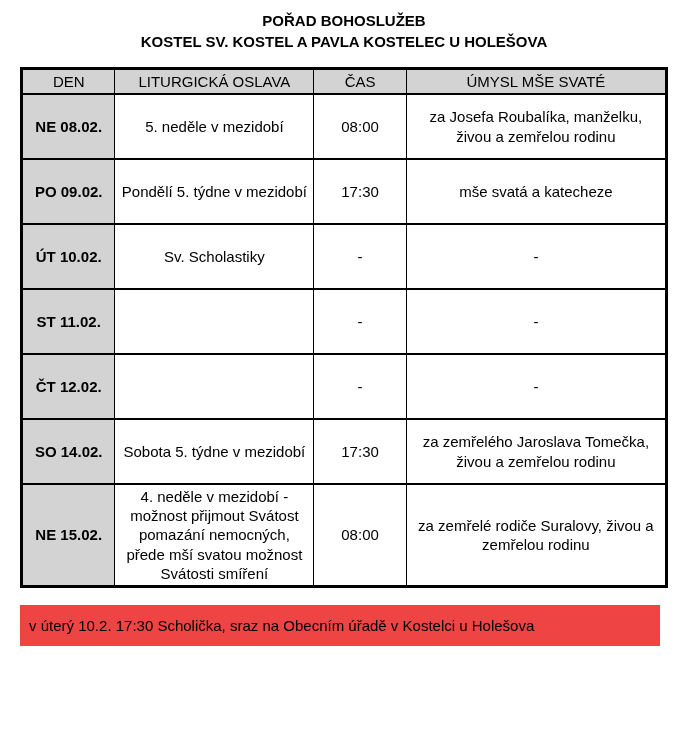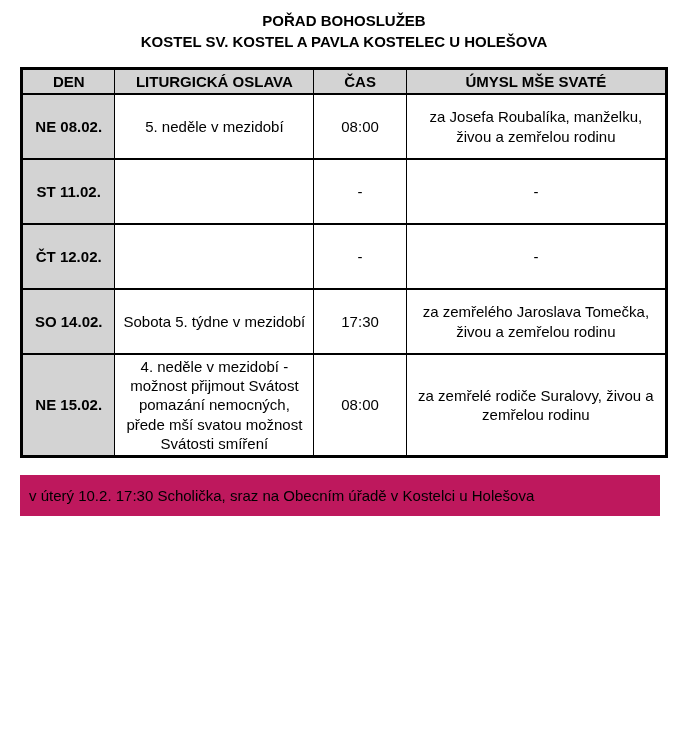--- a/index.html
+++ b/index.html
@@ -33,21 +33,21 @@
   table.schedule {
     margin: 15px 0 0 20px;
     width: 648px;
     border-collapse: collapse;
     table-layout: fixed;
     border: 3px solid #000000;
   }
   table.schedule th {
     background: #d3d3d3;
     font-size: 15px;
-    font-weight: bold;
+    font-weight: normal;
     height: 21px;
     padding: 1px 2px;
     border: 1px solid #000000;
     border-bottom-width: 2px;
     text-align: center;
     vertical-align: middle;
   }
   table.schedule td {
     border: 1px solid #000000;
     border-top-width: 2px;
@@ -68,21 +68,21 @@
     padding-left: 6px;
     white-space: nowrap;
   }
   .day-date {
     margin-left: 0;
   }
   .footer-bar {
     margin: 17px 0 0 20px;
     width: 640px;
     min-height: 41px;
-    background: #be185d;
+    background: #ef4444;
     display: flex;
     align-items: center;
     box-sizing: border-box;
     padding-left: 9px;
     font-size: 15px;
   }
 </style>
 </head>
 <body>
 
@@ -112,21 +112,39 @@
   <tr class="schedule-row">
     <td class="day-cell">
       <span class="day-abbr">NE</span>
       <span class="day-date">08.02.</span>
     </td>
     <td class="celebration-cell">5. neděle v mezidobí</td>
     <td class="time-cell">08:00</td>
     <td class="intention-cell">za Josefa Roubalíka, manželku, živou a zemřelou rodinu</td>
   </tr>
 
+  <tr class="schedule-row">
+    <td class="day-cell">
+      <span class="day-abbr">PO</span>
+      <span class="day-date">09.02.</span>
+    </td>
+    <td class="celebration-cell">Pondělí 5. týdne v mezidobí</td>
+    <td class="time-cell">17:30</td>
+    <td class="intention-cell">mše svatá a katecheze</td>
+  </tr>
 
+  <tr class="schedule-row">
+    <td class="day-cell">
+      <span class="day-abbr">ÚT</span>
+      <span class="day-date">10.02.</span>
+    </td>
+    <td class="celebration-cell">Sv. Scholastiky</td>
+    <td class="time-cell">-</td>
+    <td class="intention-cell">-</td>
+  </tr>
 
   <tr class="schedule-row">
     <td class="day-cell">
       <span class="day-abbr">ST</span>
       <span class="day-date">11.02.</span>
     </td>
     <td class="celebration-cell"></td>
     <td class="time-cell">-</td>
     <td class="intention-cell">-</td>
   </tr>

